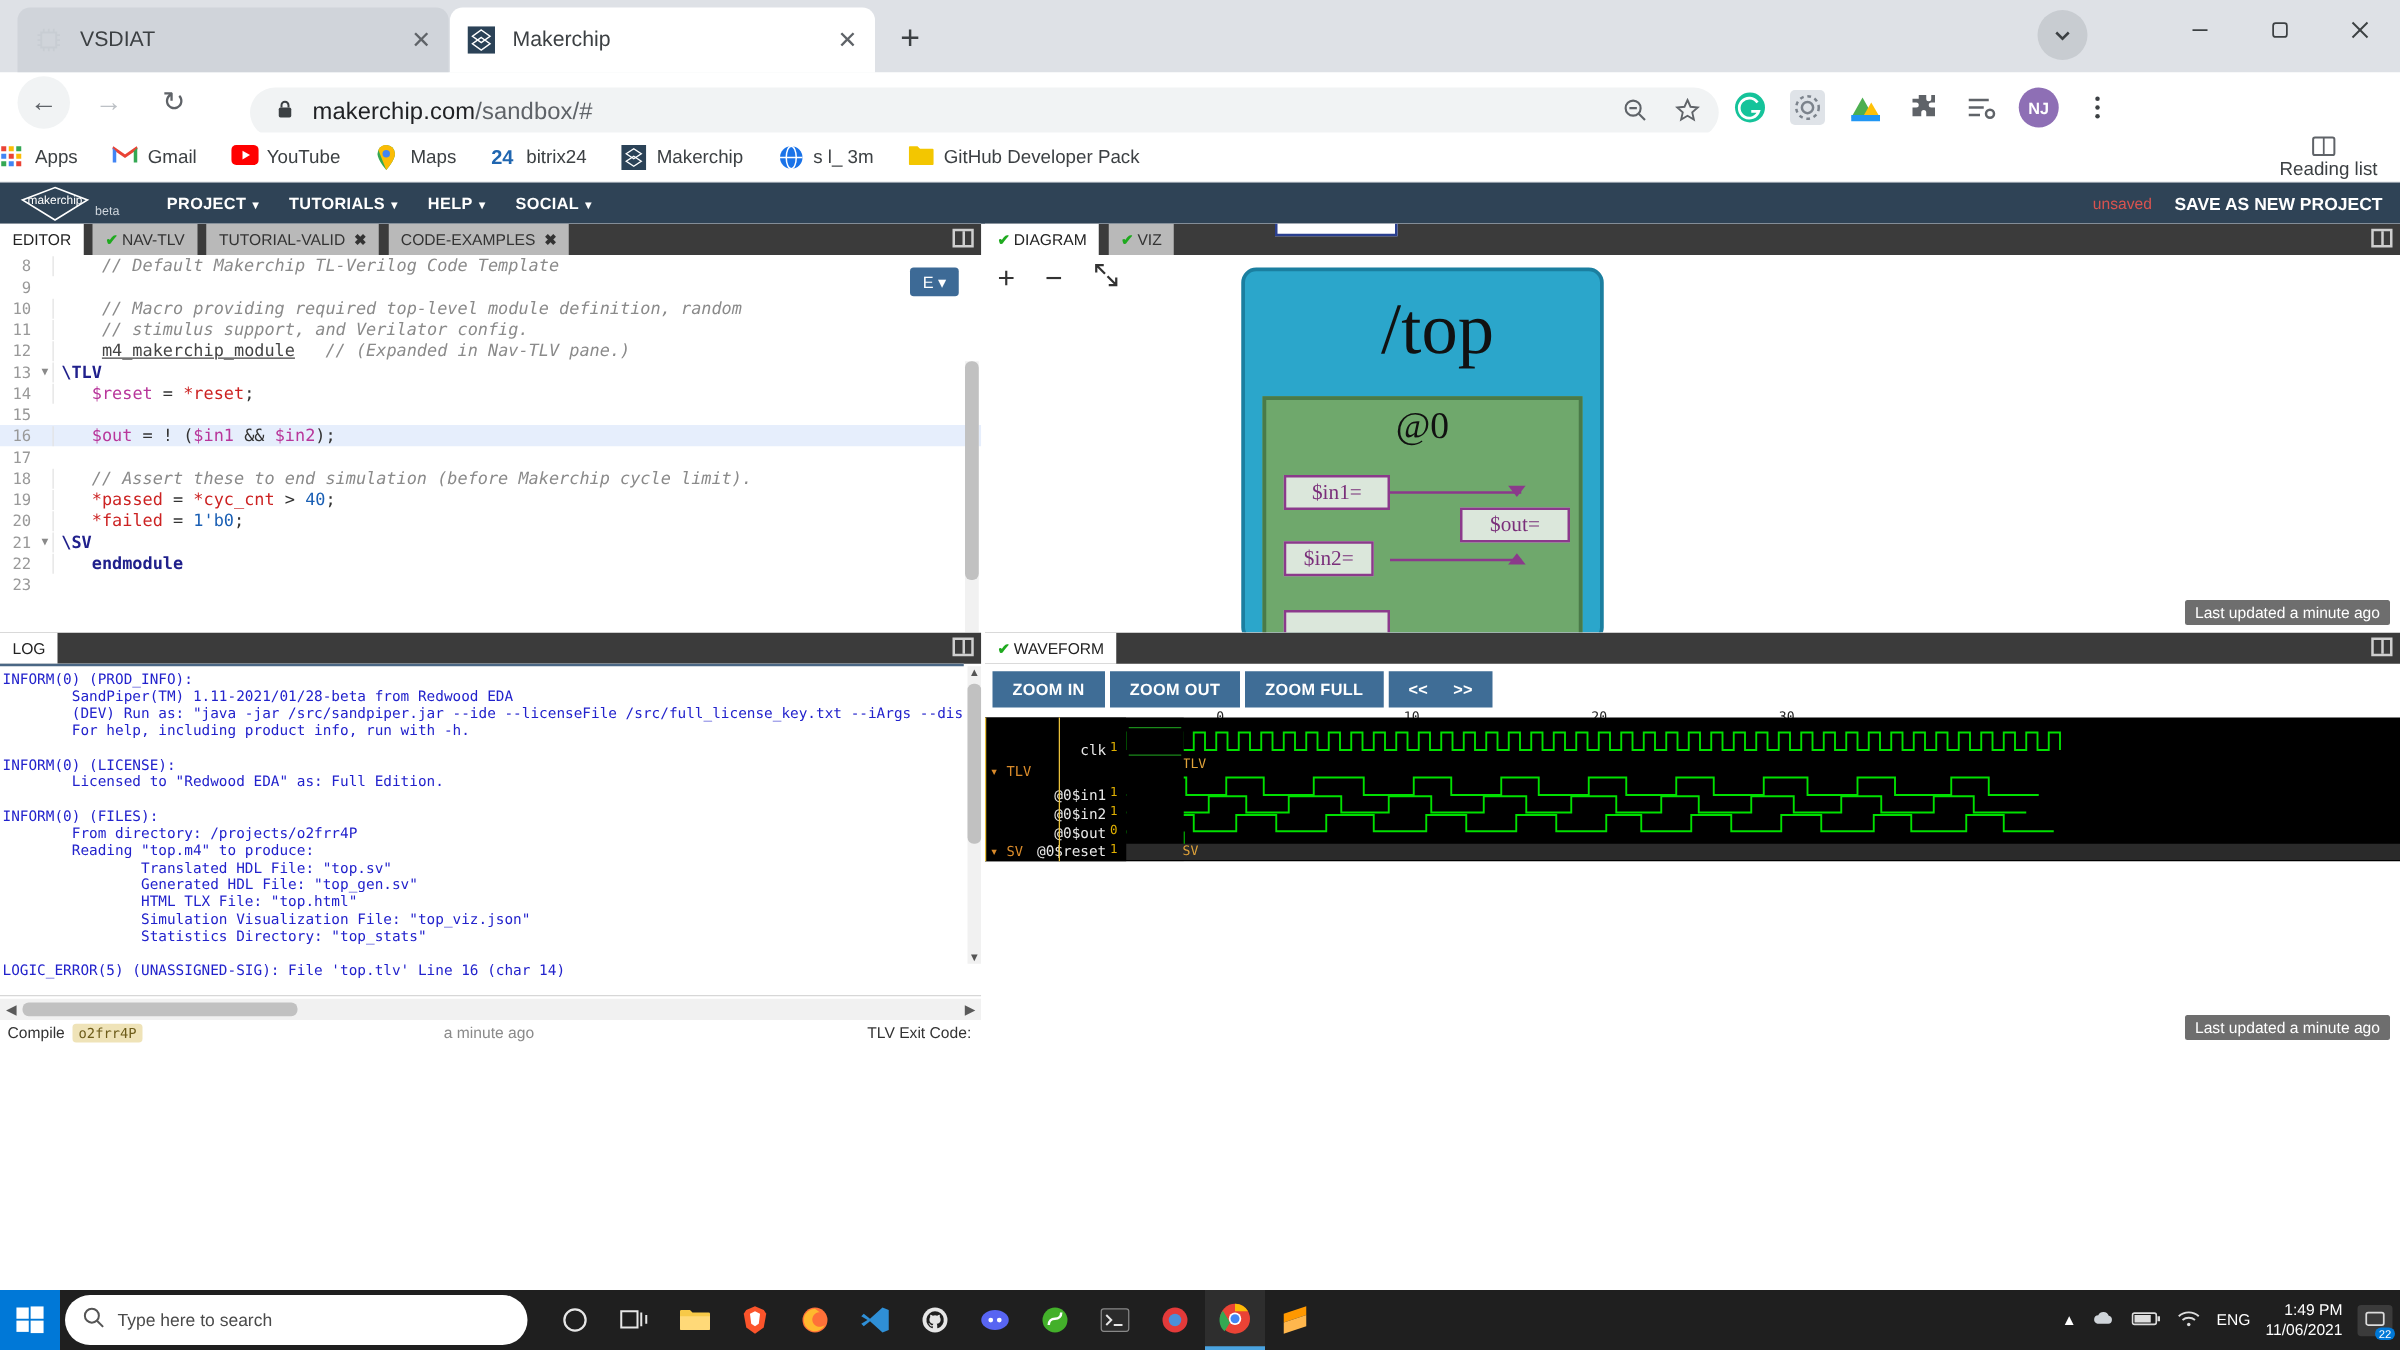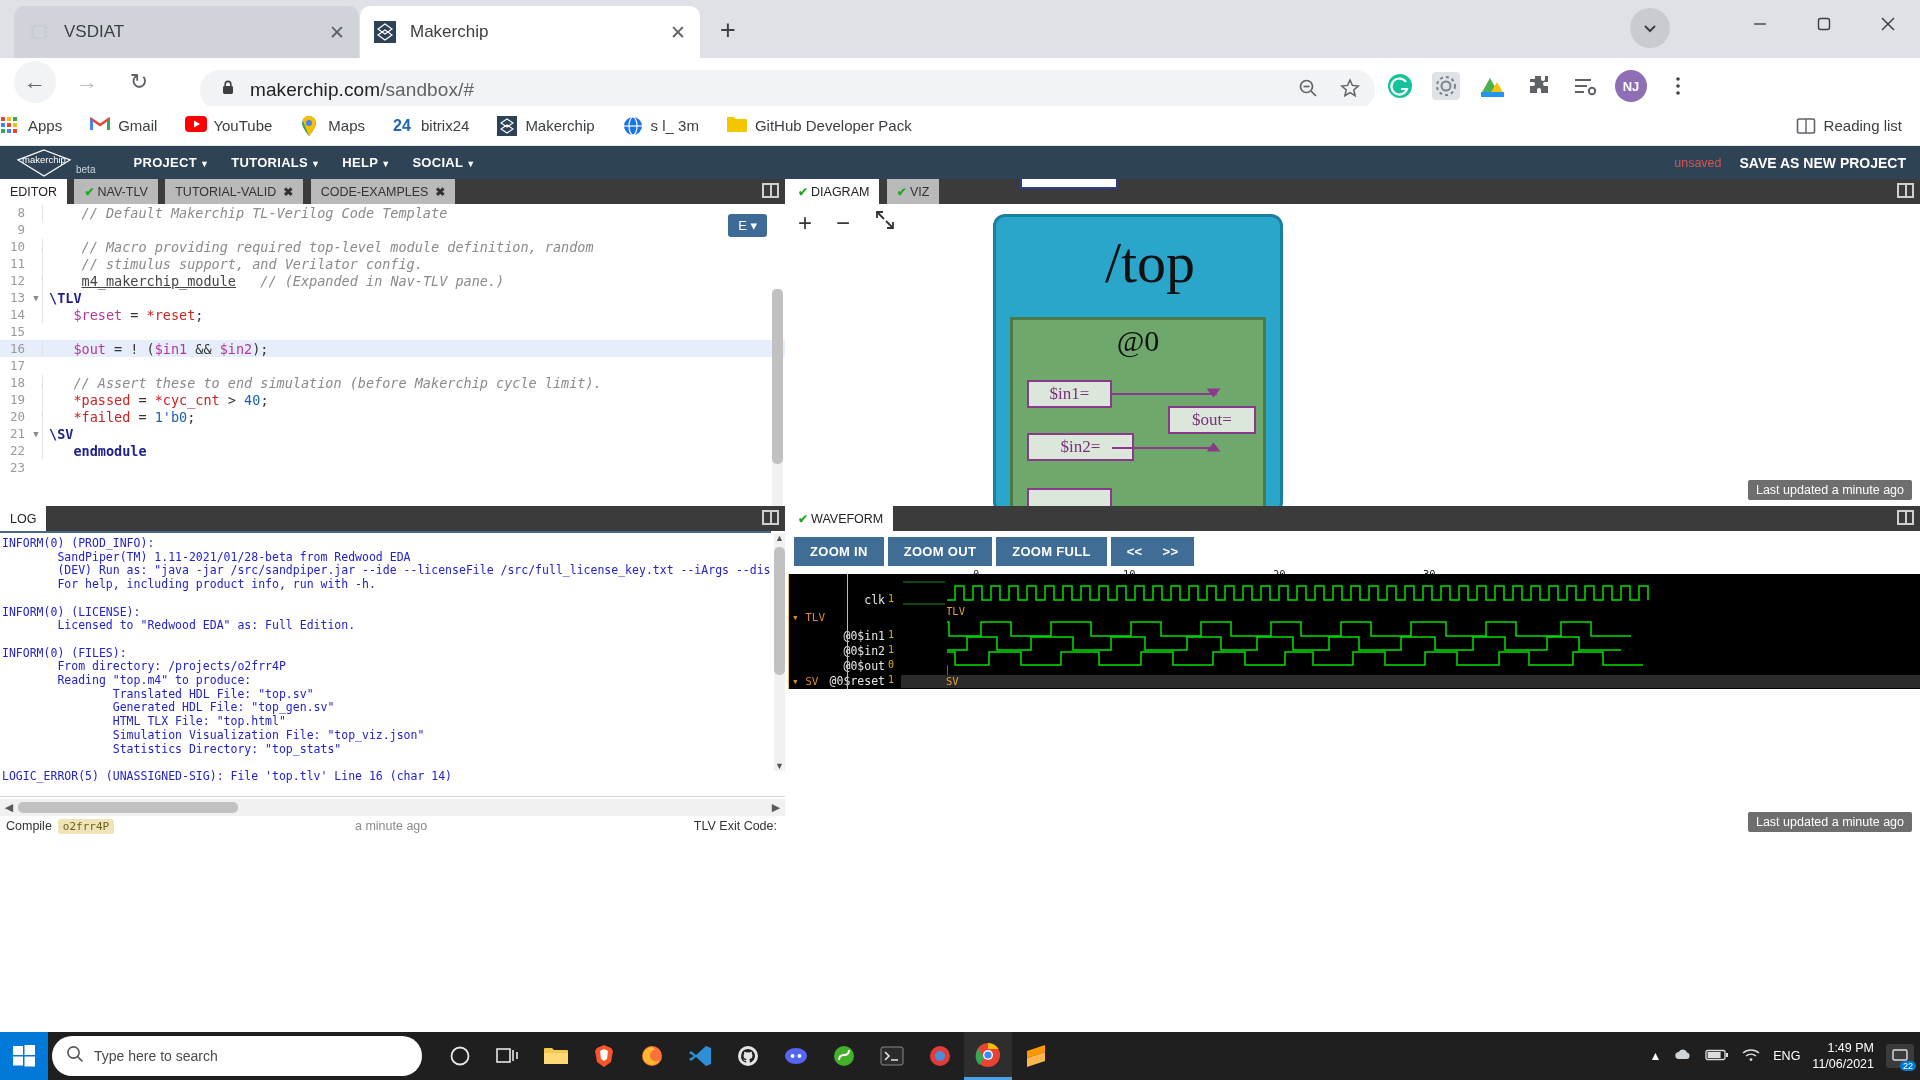--- a/index.html
+++ b/index.html
@@ -81,21 +81,21 @@
 
   .bookmarks {
     position: absolute; left: 0; top: 106px; width: 1920px; height: 40px;
     background: #ffffff; display: flex; align-items: center; 
     border-bottom: 1px solid #e8eaed;
   }
   .bm { display: flex; align-items: center; margin-right: 28px; cursor: pointer; }
   .bm-ico { width: 20px; height: 20px; margin-right: 8px; flex: 0 0 20px; }
   .bm-label { font-size: 15px; color: #3c4043; white-space: nowrap; }
   .reading-list {
-    position: absolute; right: 18px; display: flex; align-items: center;
+    position: absolute; right: 18px; display: flex; align-items: center; flex-direction: column;
   }
 
   
   .app-header {
     position: absolute; left: 0; top: 146px; width: 1920px; height: 33px;
     background: #2f4356; display: flex; align-items: center;
   }
   .logo-wrap { margin-left: 14px; display: flex; align-items: flex-end; }
   .menu-item {
     color: #fff; font-size: 13px; font-weight: bold; margin-left: 22px;
@@ -760,21 +760,21 @@
     </div>
 
     <div class="top-stub"></div>
 
     <div class="chip-outer">
       <div class="chip-title">/top</div>
       <div class="chip-inner">
         <div class="at0">@0</div>
 
         <div class="sig-box" style="left:14px; top:60px; width:85px; height:28px;">$in1=</div>
-        <div class="sig-box" style="left:14px; top:113px; width:107px; height:28px;">$in2=</div>
+        <div class="sig-box" style="left:14px; top:113px; width:72px; height:28px;">$in2=</div>
         <div class="sig-box" style="left:155px; top:86px; width:88px; height:28px;">$out=</div>
 
         <div class="wire" style="left:99px; top:73px; width:105px;"></div>
         <div class="wire" style="left:99px; top:127px; width:105px;"></div>
         <div class="arrowhead" style="left:196px; top:66px; transform:rotate(90deg);"></div>
         <div class="arrowhead" style="left:196px; top:120px; transform:rotate(-90deg);"></div>
 
         <div class="sig-box" style="left:14px; top:168px; width:85px; height:24px;"></div>
       </div>
     </div>

